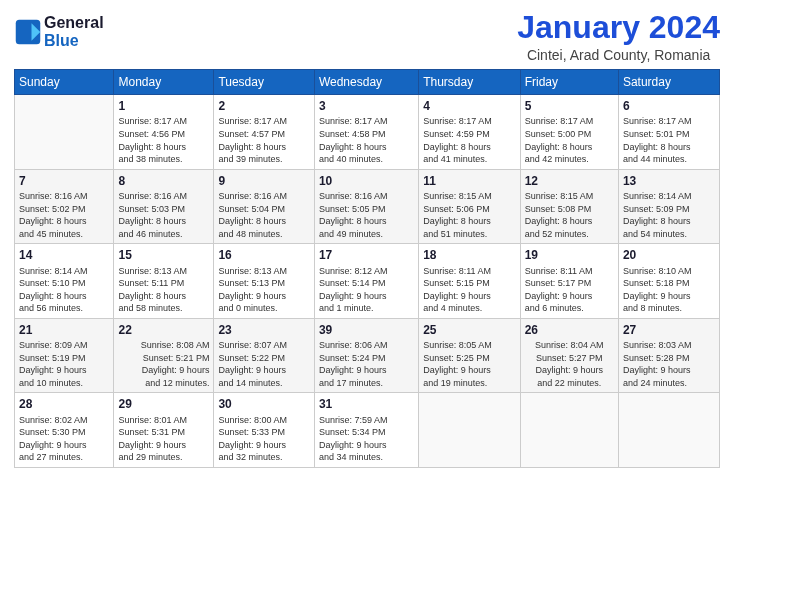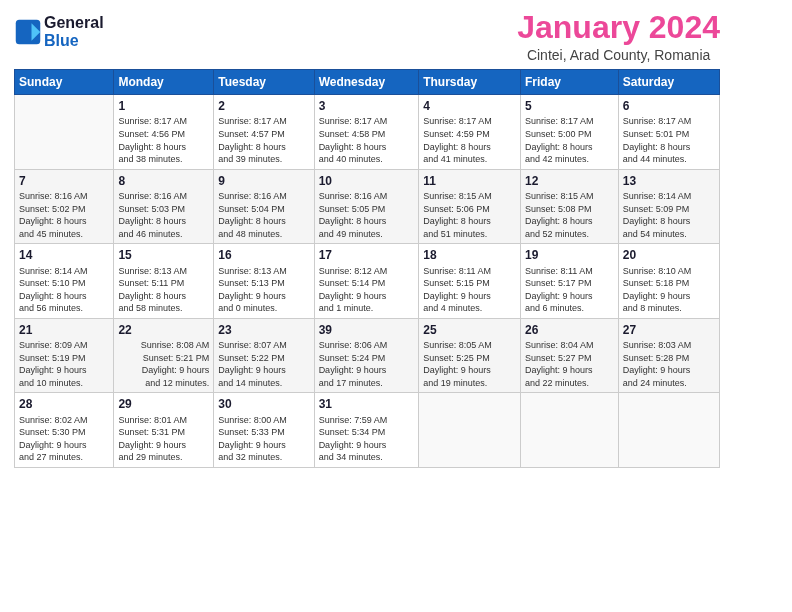--- a/index.html
+++ b/index.html
@@ -29,39 +29,39 @@
       width: 28px;
       height: 28px;
       margin-right: 2px;
     }
     .title-block {
       text-align: right;
     }
     .main-title {
       font-size: 32px;
       font-weight: bold;
-      color: #ec4899;
+      color: #1d4ed8;
       line-height: 1.1;
     }
     .subtitle {
       font-size: 14px;
       color: #444;
       margin-top: 2px;
       text-align: center;
     }
     .calendar {
       width: 100%;
       border-collapse: collapse;
       border: 1px solid #ccc;
     }
     .calendar th {
       background: #1565c0;
       color: #fff;
       font-size: 12px;
-      font-weight: bold;
+      font-weight: normal;
       padding: 5px 4px;
       border: 1px solid #1a4f99;
       text-align: left;
     }
     .calendar td {
       vertical-align: top;
       border: 1px solid #ccc;
       padding: 3px 4px;
       width: 113px;
       min-height: 70px;
@@ -304,21 +304,21 @@
           </td>
           <td>
             <span class="day-num">25</span>
             <div class="day-info" style="white-space: pre-line;">Sunrise: 8:05 AM
 Sunset: 5:25 PM
 Daylight: 9 hours
 and 19 minutes.</div>
           </td>
           <td>
             <span class="day-num">26</span>
-            <div class="day-info" style="white-space: pre-line;">Sunrise: 8:04 AM
+            <div class="day-info" style="white-space: pre-line; text-align: center;">Sunrise: 8:04 AM
 Sunset: 5:27 PM
 Daylight: 9 hours
 and 22 minutes.</div>
           </td>
           <td>
             <span class="day-num">27</span>
             <div class="day-info" style="white-space: pre-line;">Sunrise: 8:03 AM
 Sunset: 5:28 PM
 Daylight: 9 hours
 and 24 minutes.</div>

